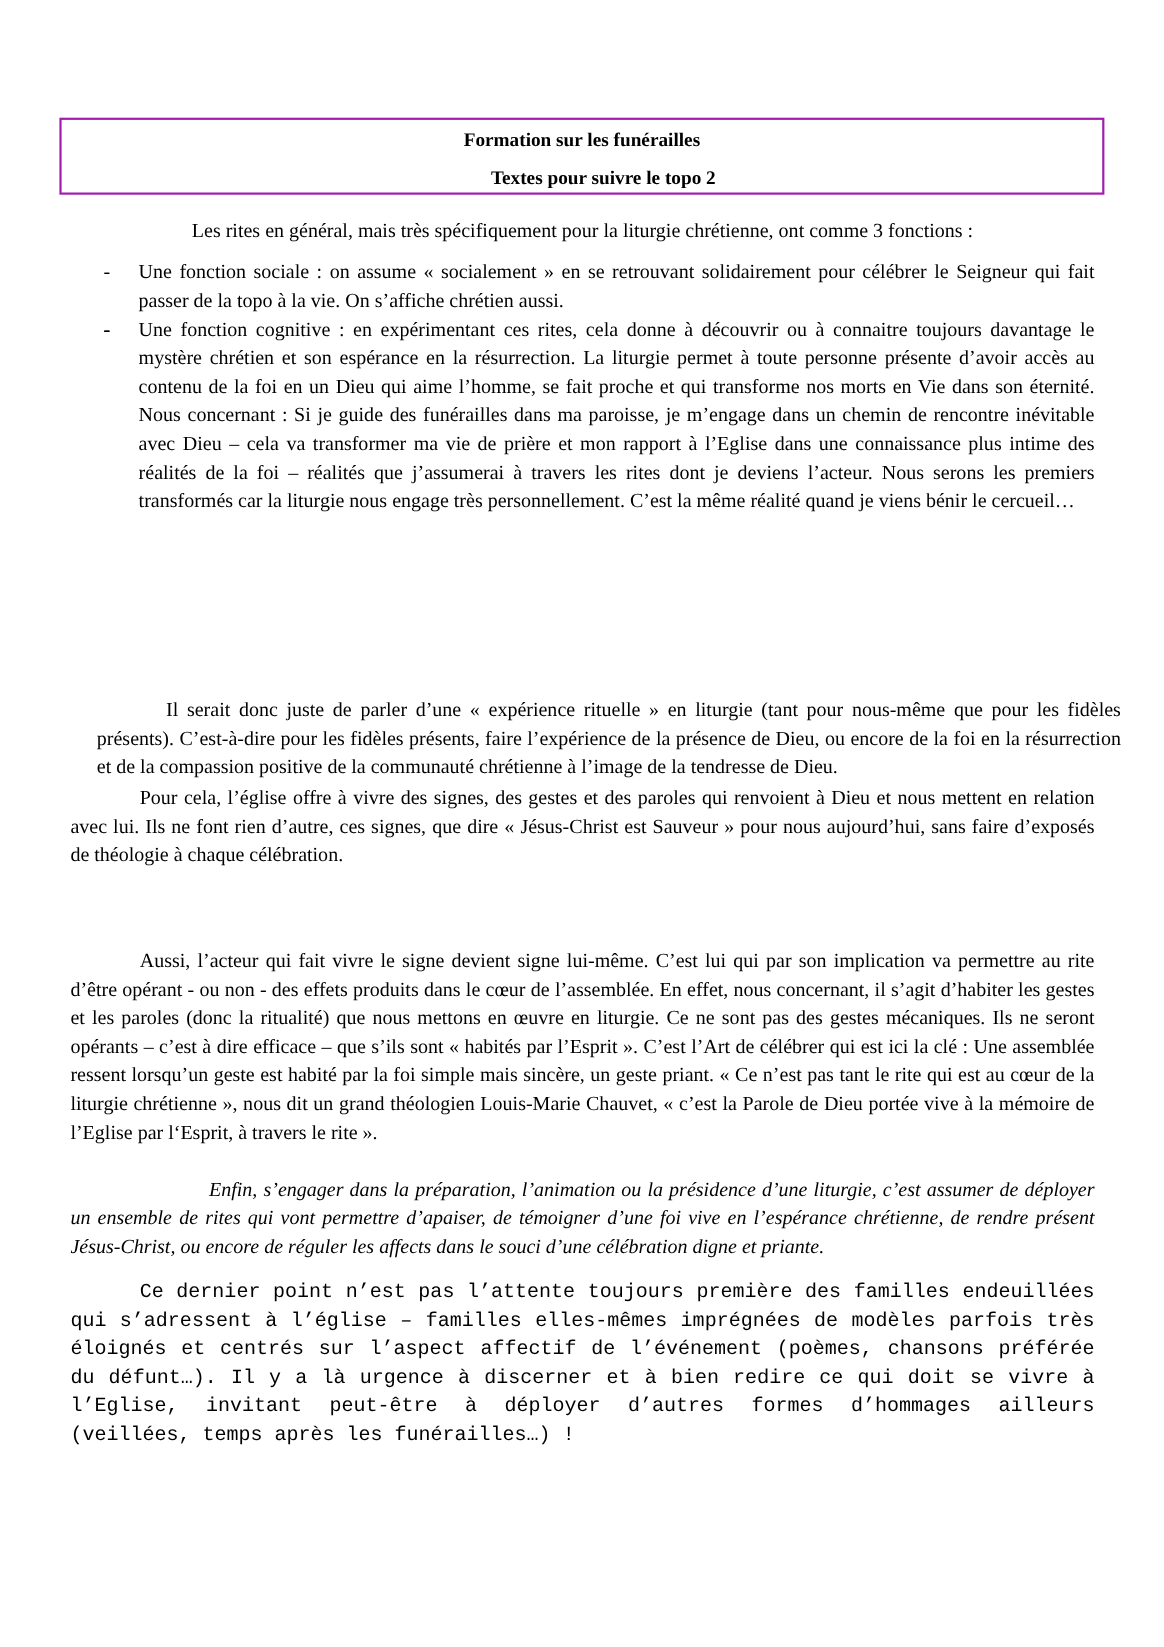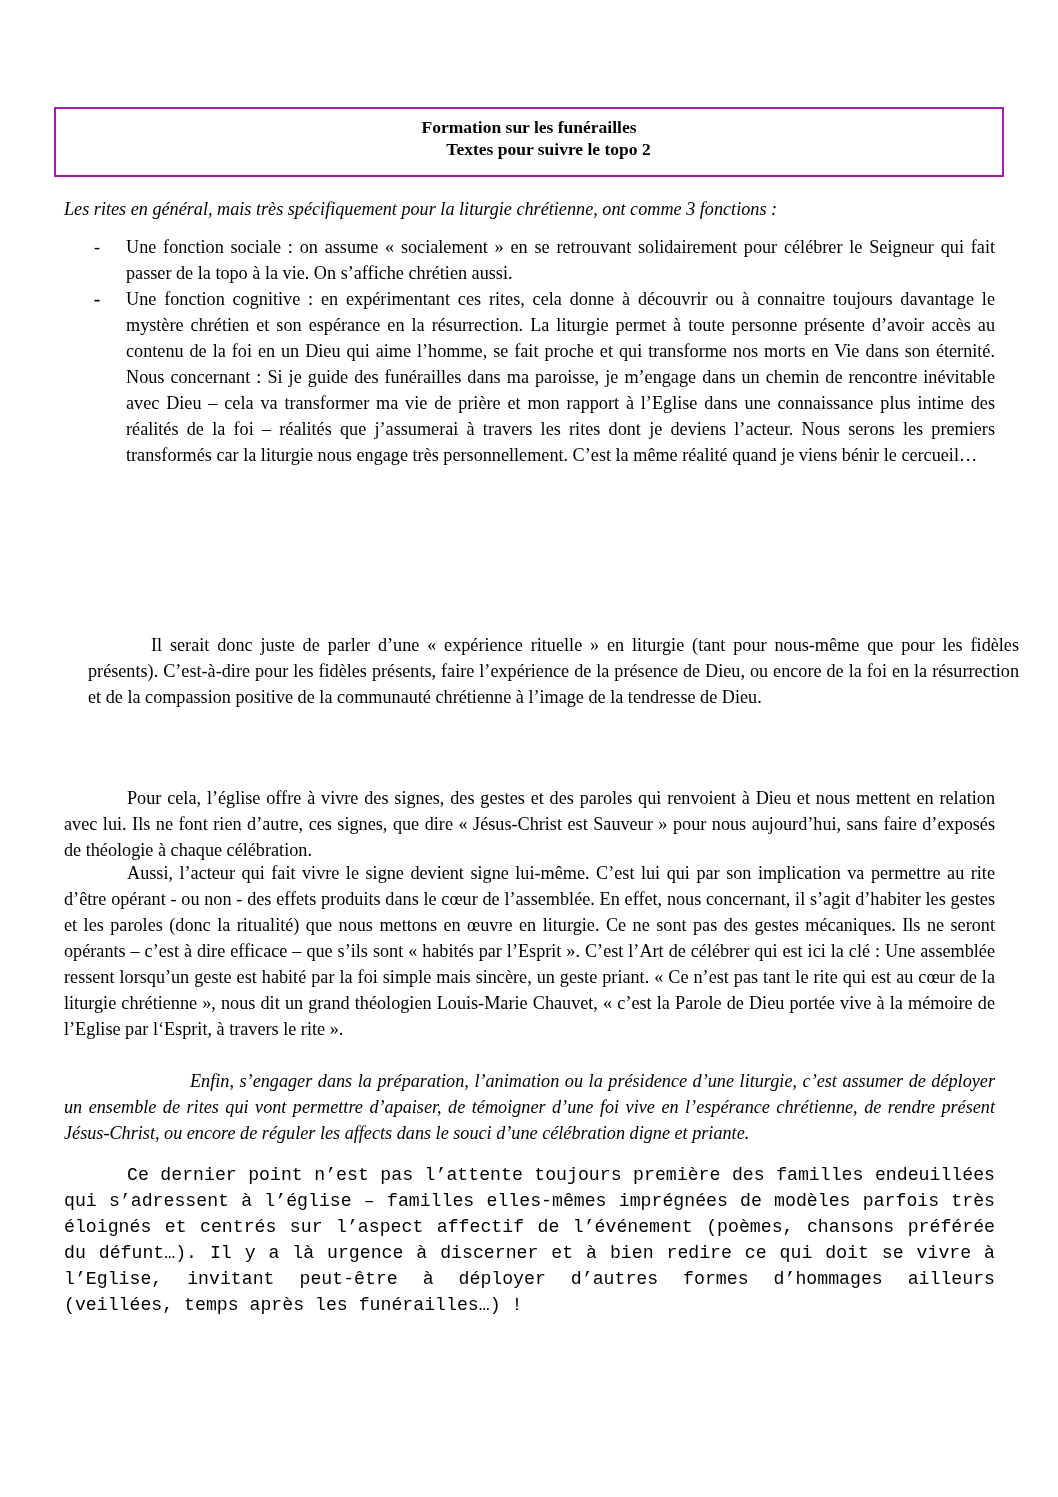--- a/index.html
+++ b/index.html
@@ -1,30 +1,30 @@
 <!DOCTYPE html>
 <html><head>
 <meta charset="utf-8">
 <style>
   html, body { margin:0; padding:0; background:#ffffff; }
   body { width:1058px; height:1497px; position:relative; overflow:hidden;
          font-family:"Liberation Serif","DejaVu Serif",serif; color:#000; font-size:18.2px; }
   .title-box { position:absolute; left:54px; top:64px; width:950px; height:70px;
                border:2px solid #a21caf; box-sizing:border-box; text-align:center;margin-top:43px; }
   .title-line { font-weight:bold; font-size:17.5px; position:absolute; left:0; right:0; }
-  .t1 { top:8px; } .t2 { top:30px;padding-left:39px; }
+  .t1 { top:8px; } .t2 { top:42px;padding-left:39px; }
   .text { position:absolute; left:64px; width:931px; line-height:26px; text-align:justify; }
-  .intro { top:196px; text-align:left;font-style:italic; }
+  .intro { top:196px; text-align:center; }
   .list { position:absolute; left:64px; top:234px; width:931px; margin:0; padding:0; list-style:none; }
   .list li { position:relative; padding-left:62px; line-height:26px; text-align:justify; }
   .list li .dash { position:absolute; left:30px; top:0; }
   .indent { text-indent:63px; }
   .indent2 { text-indent:126px;font-style:italic; }
   .p1 { top:632px;margin-left:24px; }
-  .p2 { top:785px; }
+  .p2 { top:712px; }
   .p3 { top:860px; }
   .p4 { top:1068px; }
   .p5 { top:1162px;font-family:Liberation Mono, monospace; }
 </style>
 </head>
 <body>
 
 <div class="title-box">
   <div class="title-line t1">Formation sur les funérailles</div>
   <div class="title-line t2">Textes pour suivre le topo 2</div>

